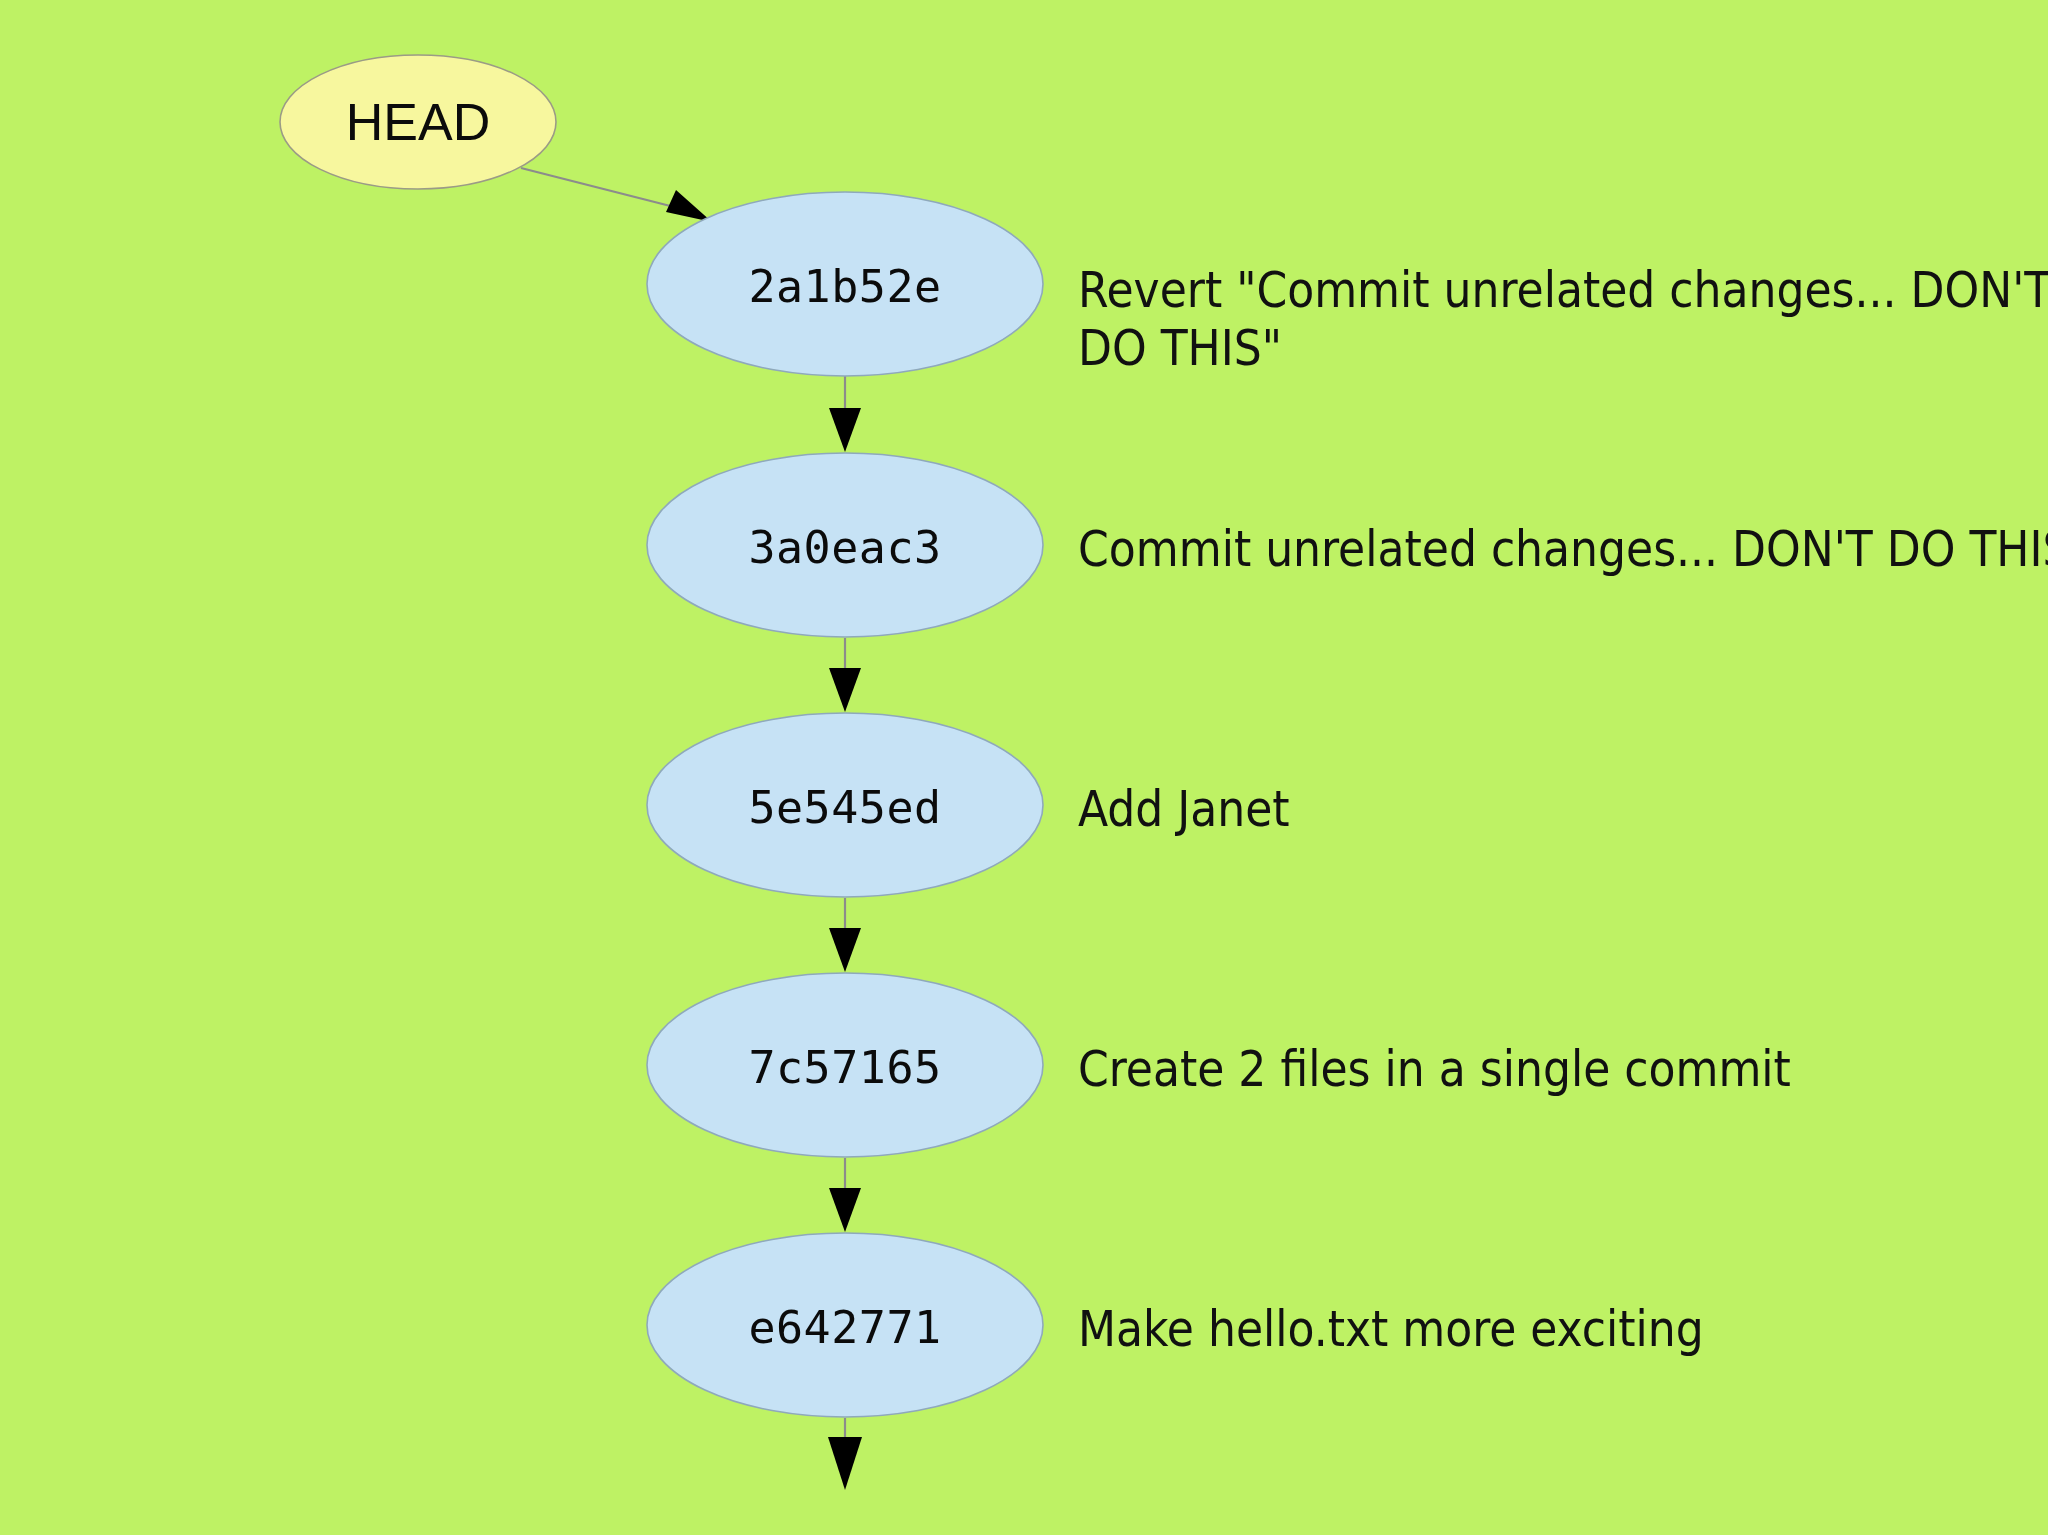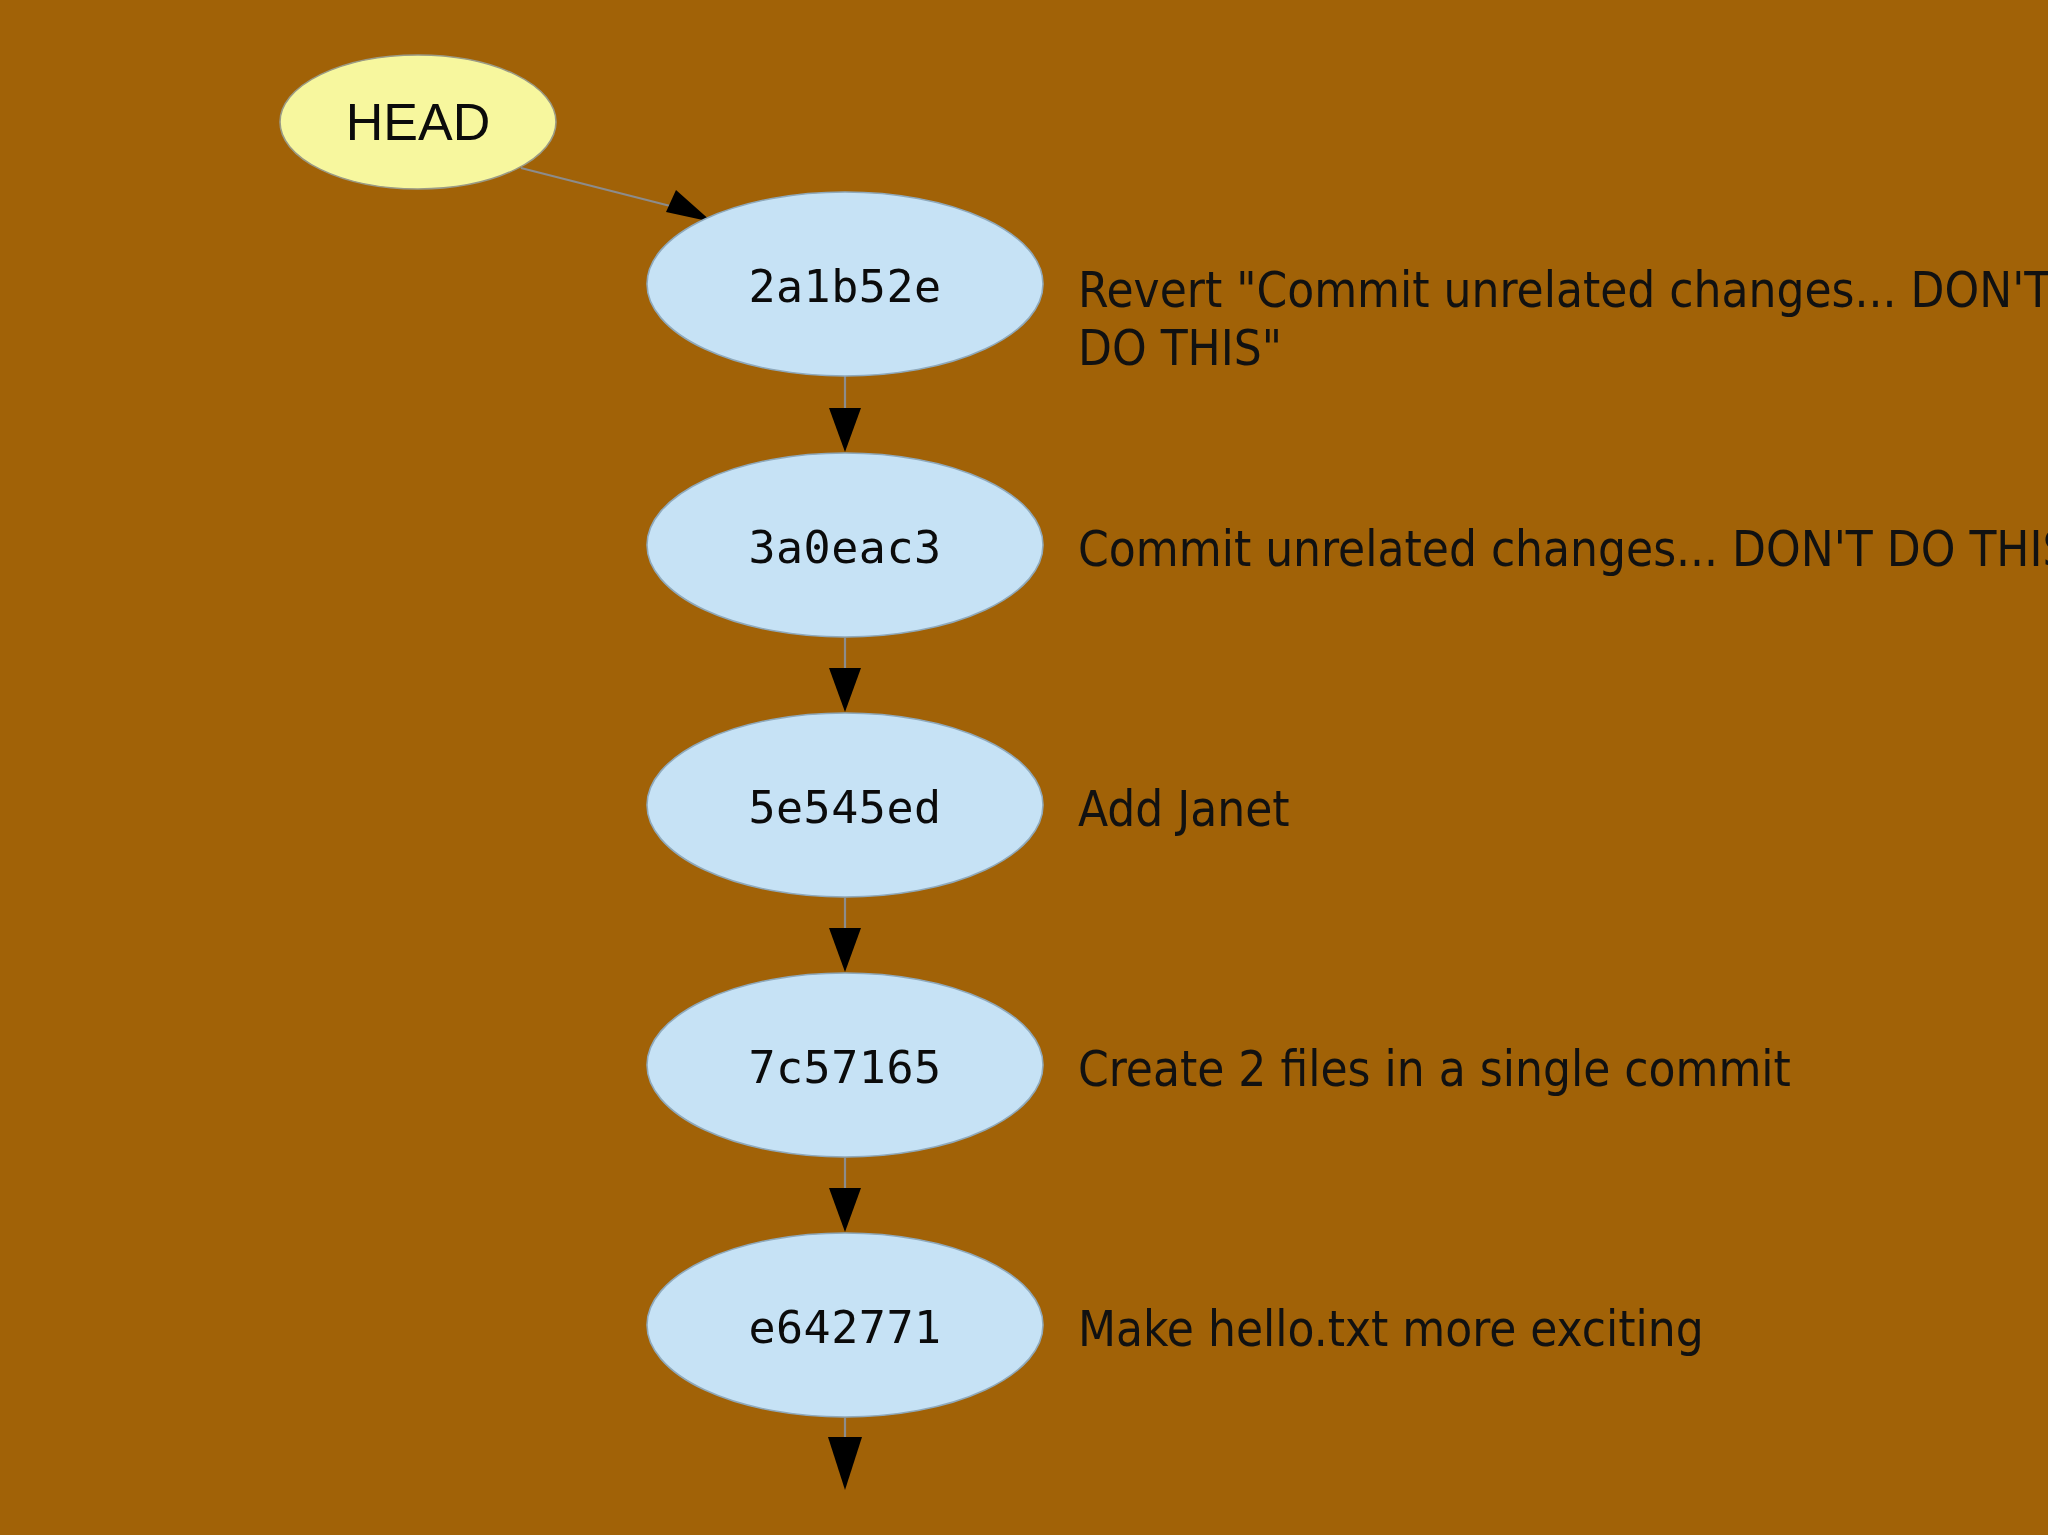--- a/index.html
+++ b/index.html
@@ -7,21 +7,21 @@
     padding: 0;
     background: #ffffff;
   }
   body {
     font-family: "DejaVu Sans", sans-serif;
   }
   #canvas {
     position: relative;
     width: 2048px;
     height: 1535px;
-    background: #a16207;
+    background: #bef264;
     overflow: hidden;
   }
   #graph-svg {
     position: absolute;
     left: 0;
     top: 0;
     width: 2048px;
     height: 1535px;
   }
   .node-ellipse {

